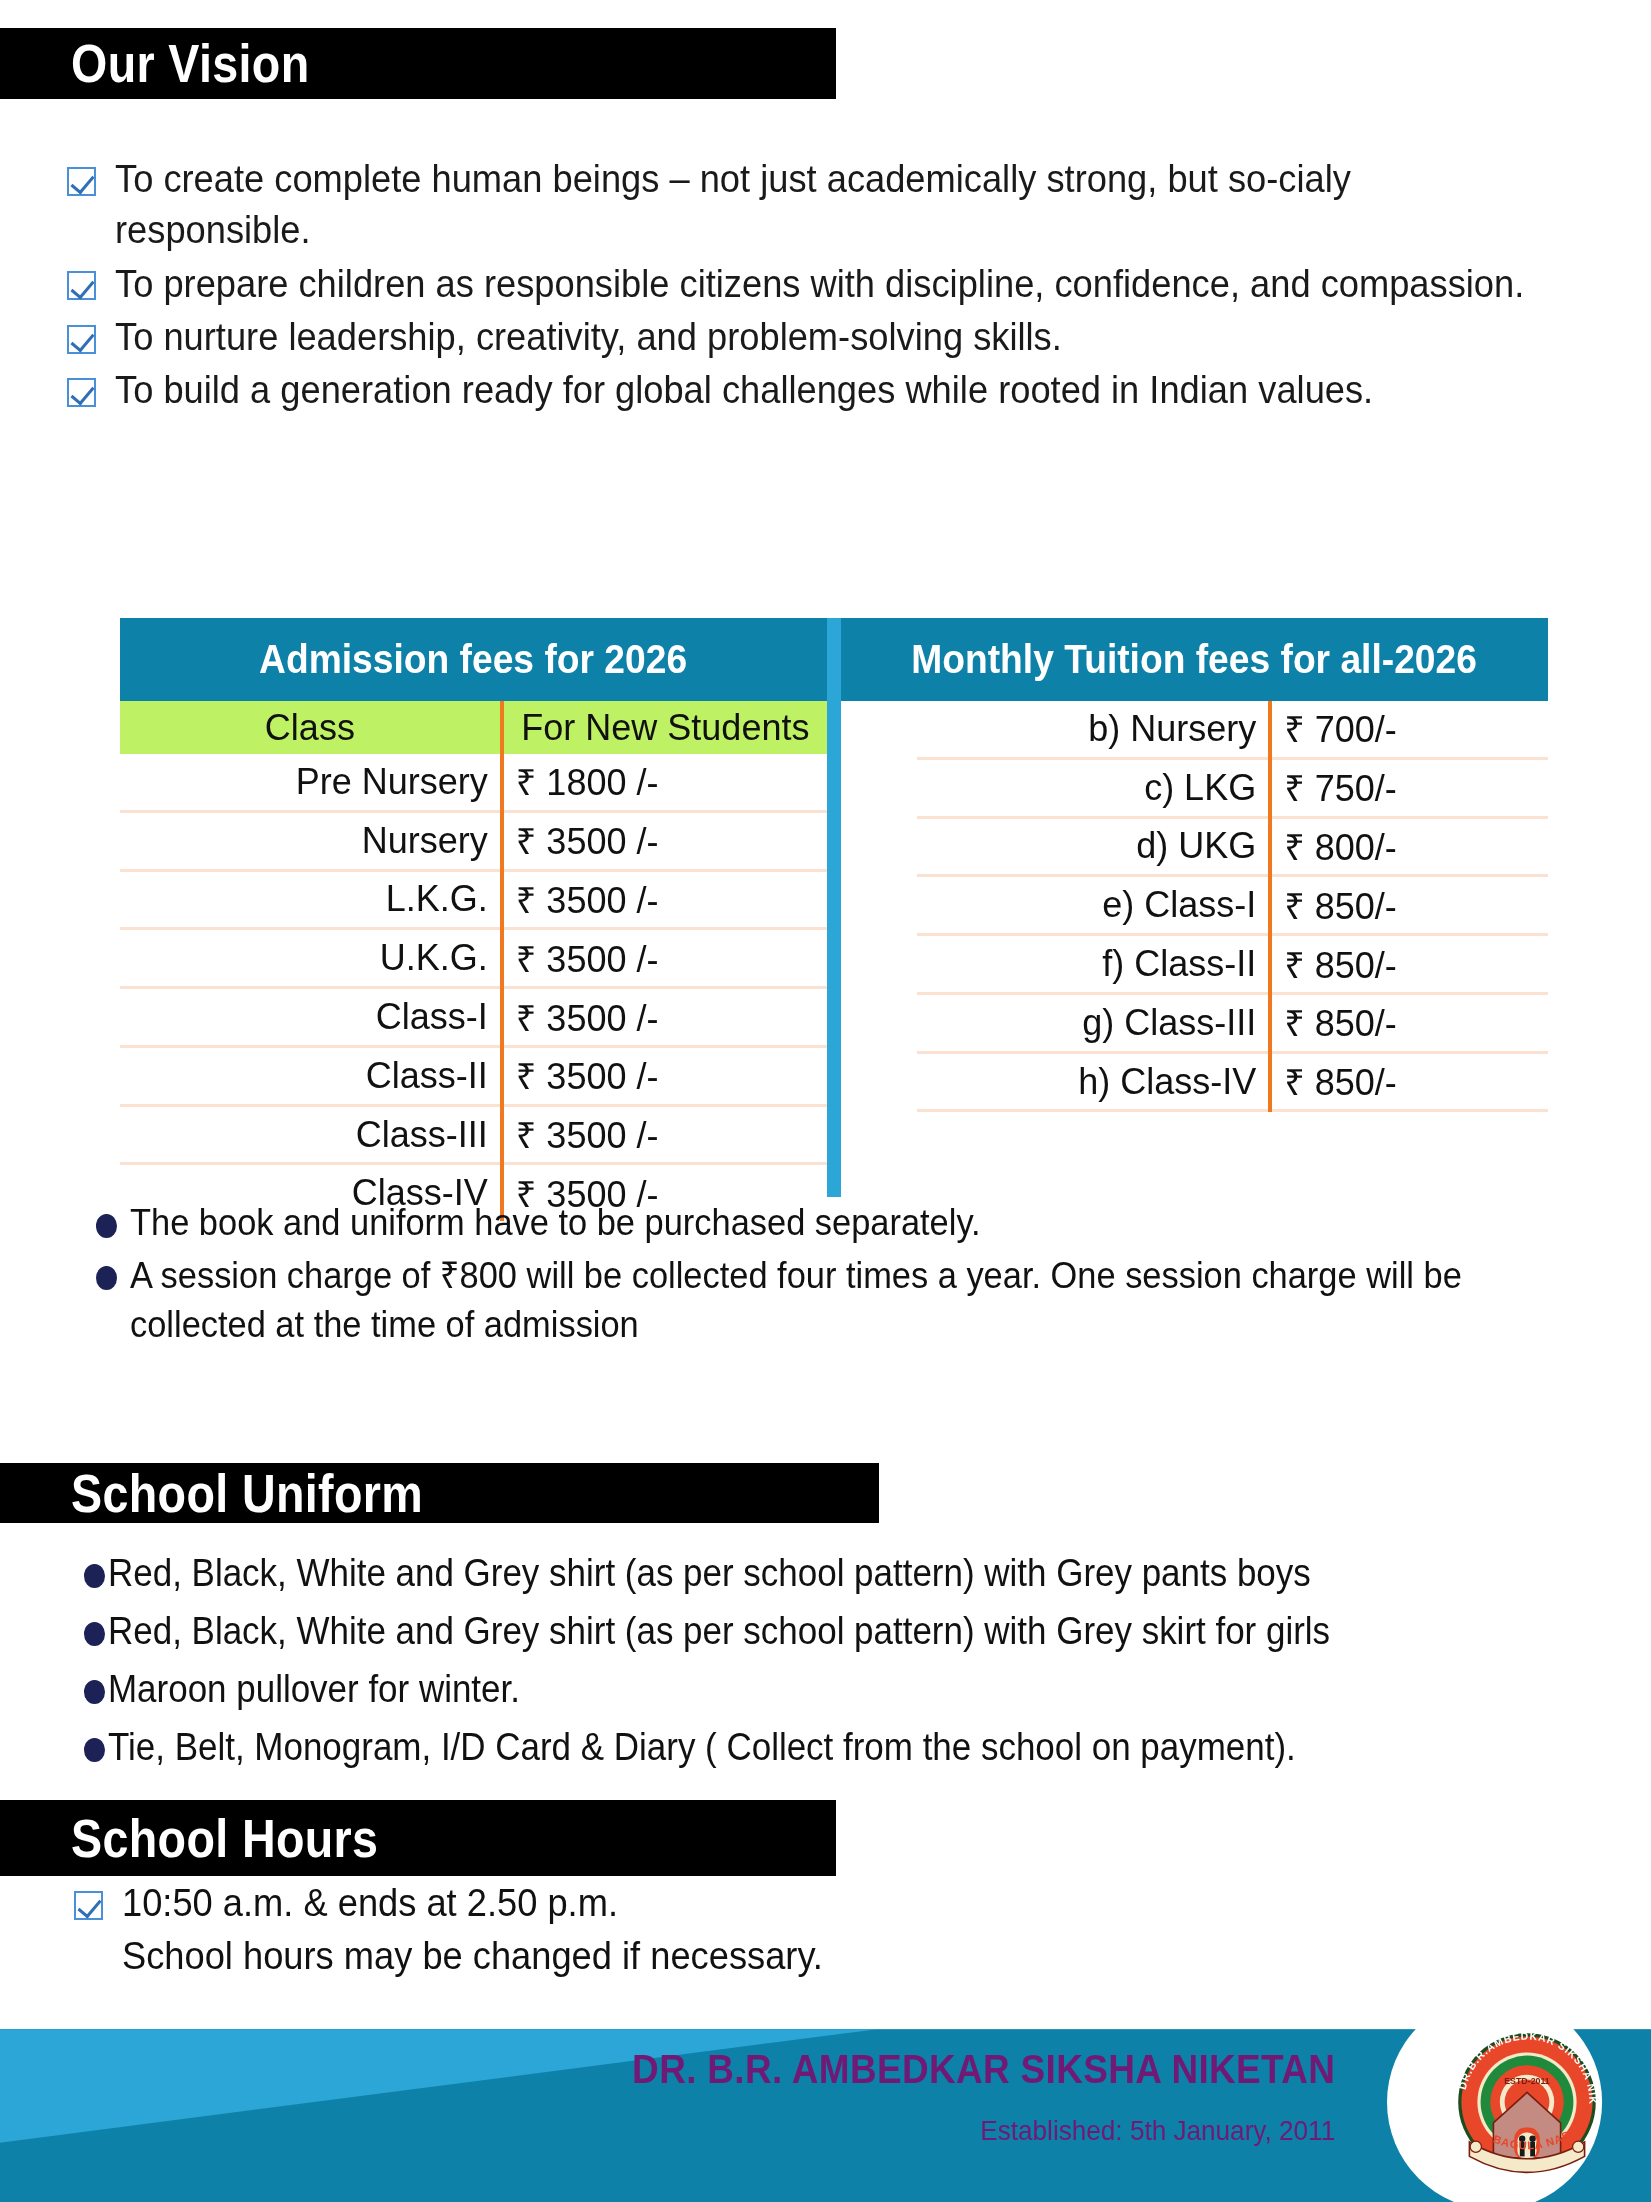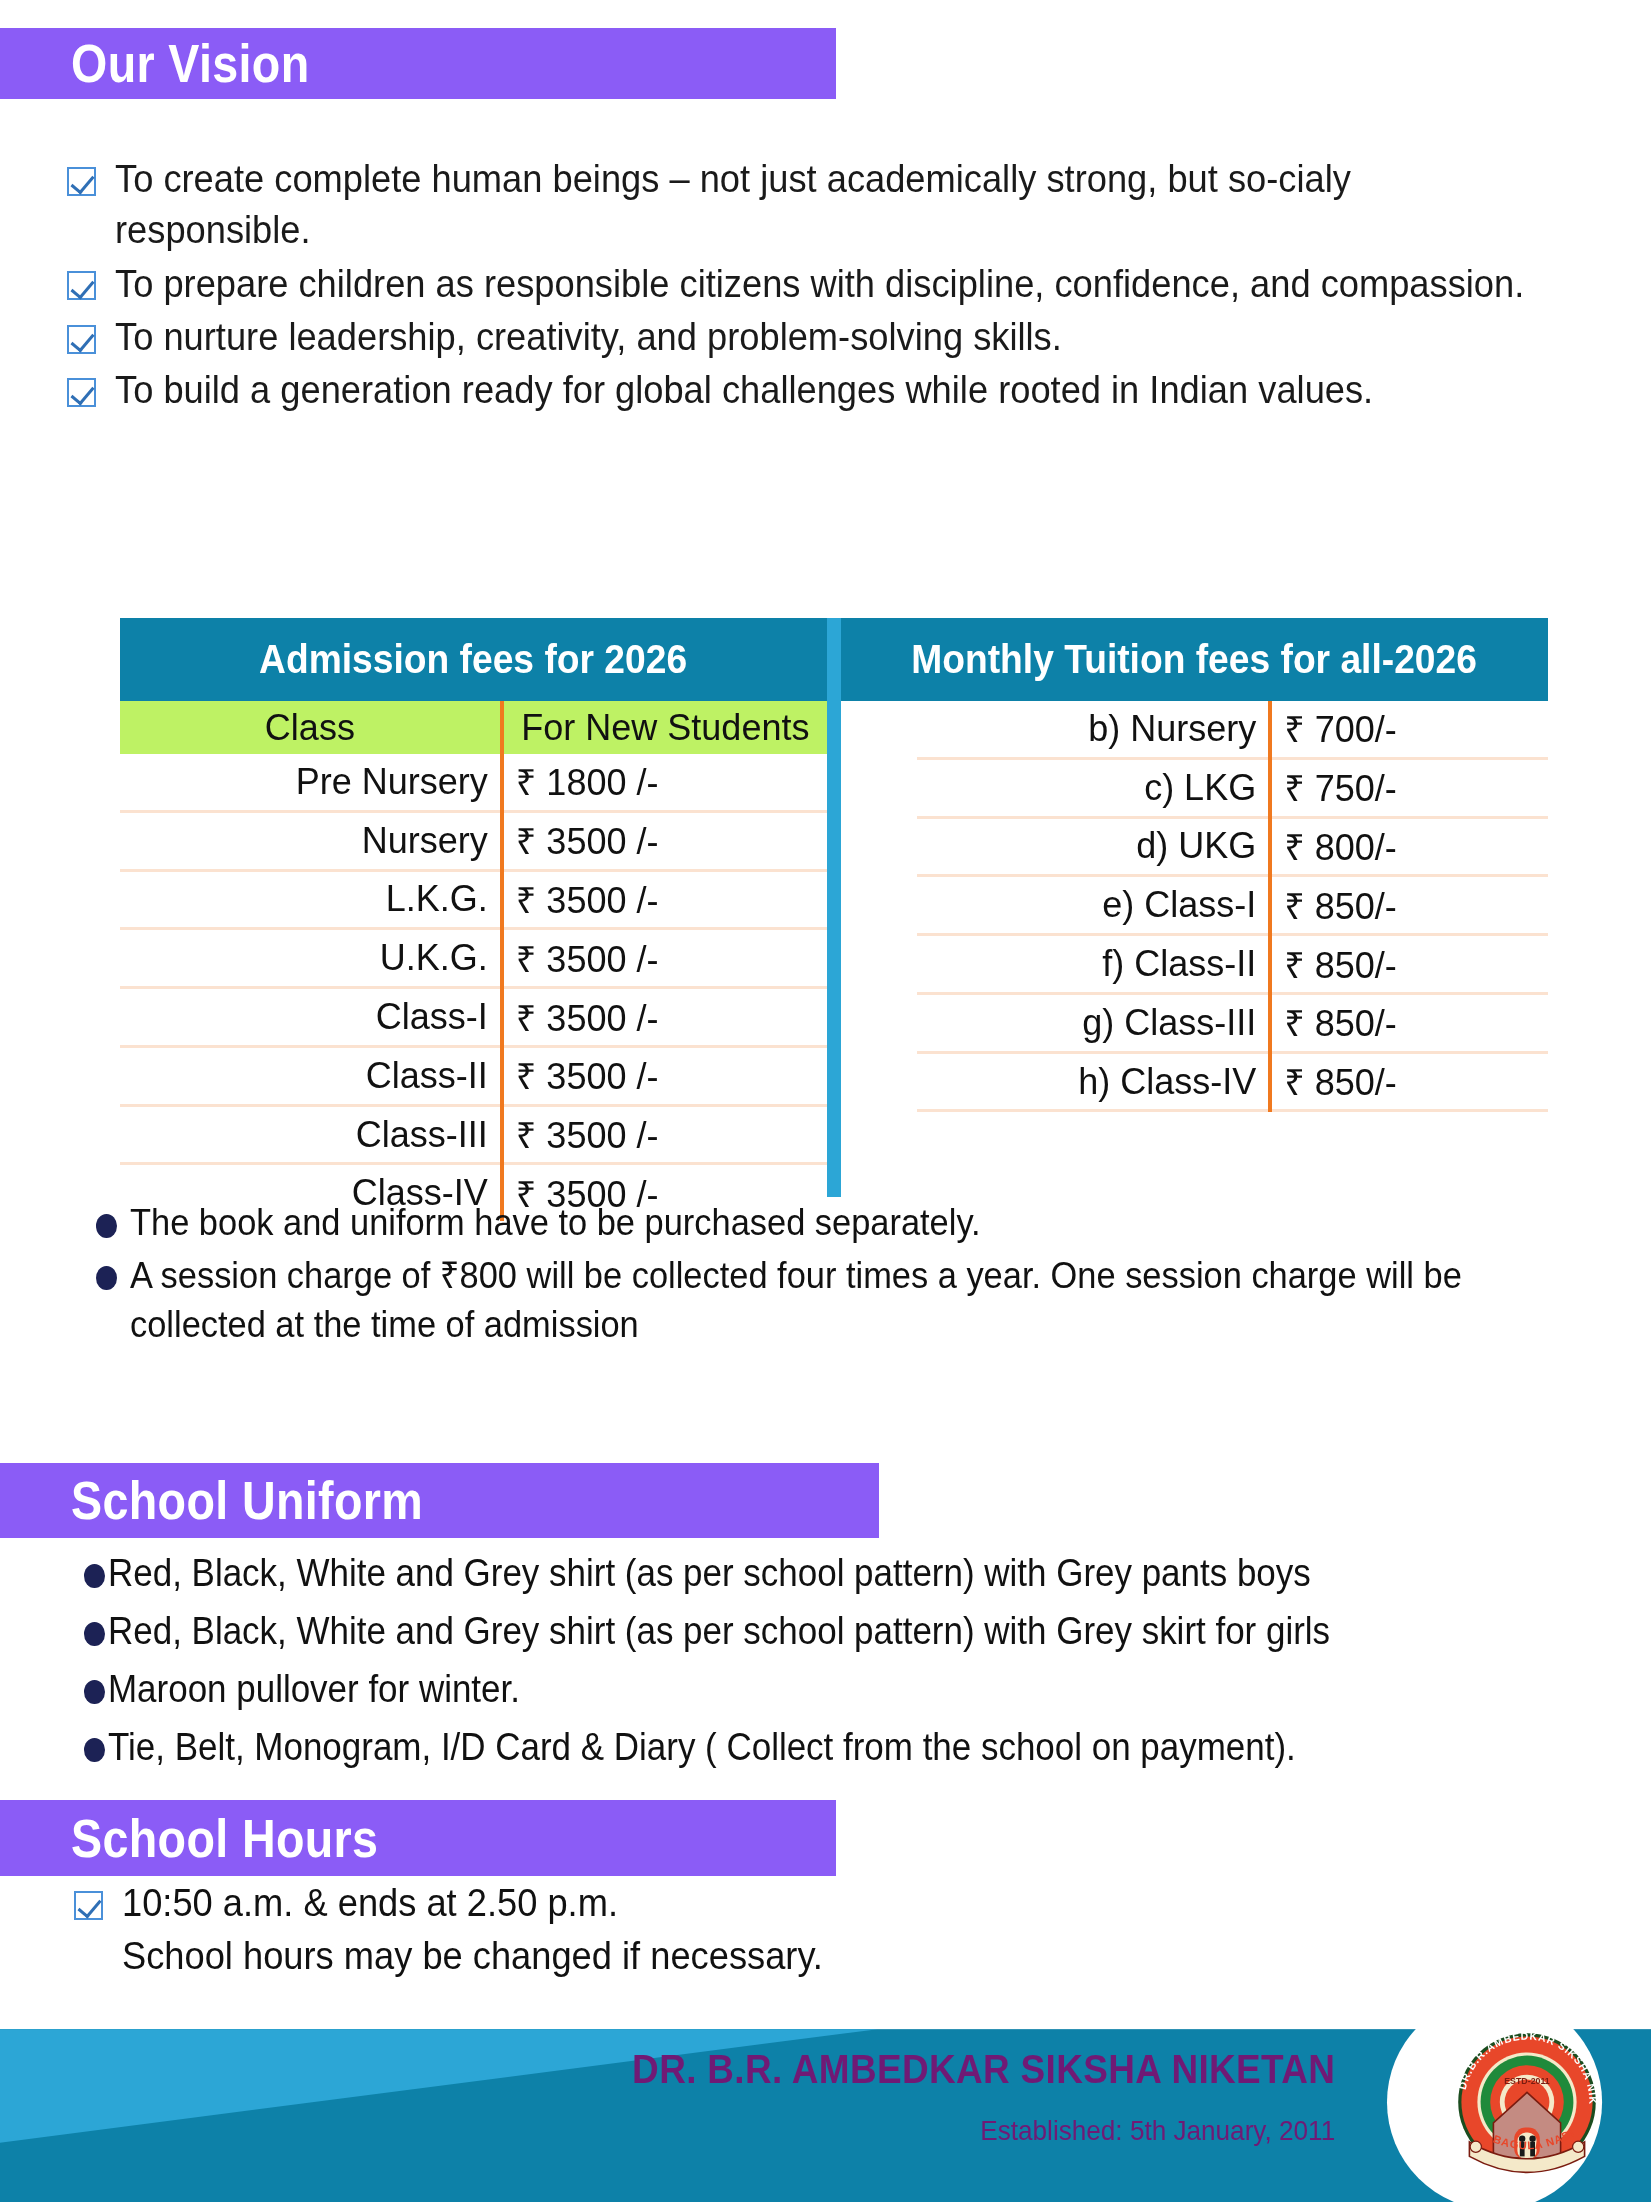--- a/index.html
+++ b/index.html
@@ -7,21 +7,21 @@
     width: 1652px; height: 2203px;
     background: #ffffff;
     font-family: "Liberation Sans", sans-serif;
     overflow: hidden;
   }
   .page { position: relative; width: 1652px; height: 2203px; background: #fff; }
 
   
   .banner {
     position: absolute;
-    background: #8b5cf6;
+    background: #000000;
     display: flex; align-items: center;
     padding-left: 71px;
   }
   .banner-text {
     color: #ffffff;
     font-weight: bold;
     font-size: 53px;
     letter-spacing: 0.4px;
     line-height: 1;
     transform: scaleX(0.88);
@@ -266,21 +266,21 @@
     <div class="n-item">
       <span class="dot"></span>
       <span class="n-text">The book and uniform have to be purchased separately.</span>
     </div>
     <div class="n-item">
       <span class="dot"></span>
       <span class="n-text">A session charge of ₹800 will be collected four times a year. One session charge will be collected at the time of admission</span>
     </div>
   </div>
 
-  <div class="banner" style="left:0; top:1463px; width:879px; height:75px;">
+  <div class="banner" style="left:0; top:1463px; width:879px; height:60px;">
     <span class="banner-text">School Uniform</span>
   </div>
 
   <div class="uniform-list">
     <div class="u-item">
       <span class="u-dot"></span>
       <span class="u-text">Red, Black, White and Grey shirt (as per school pattern) with Grey pants boys</span>
     </div>
     <div class="u-item">
       <span class="u-dot"></span>

